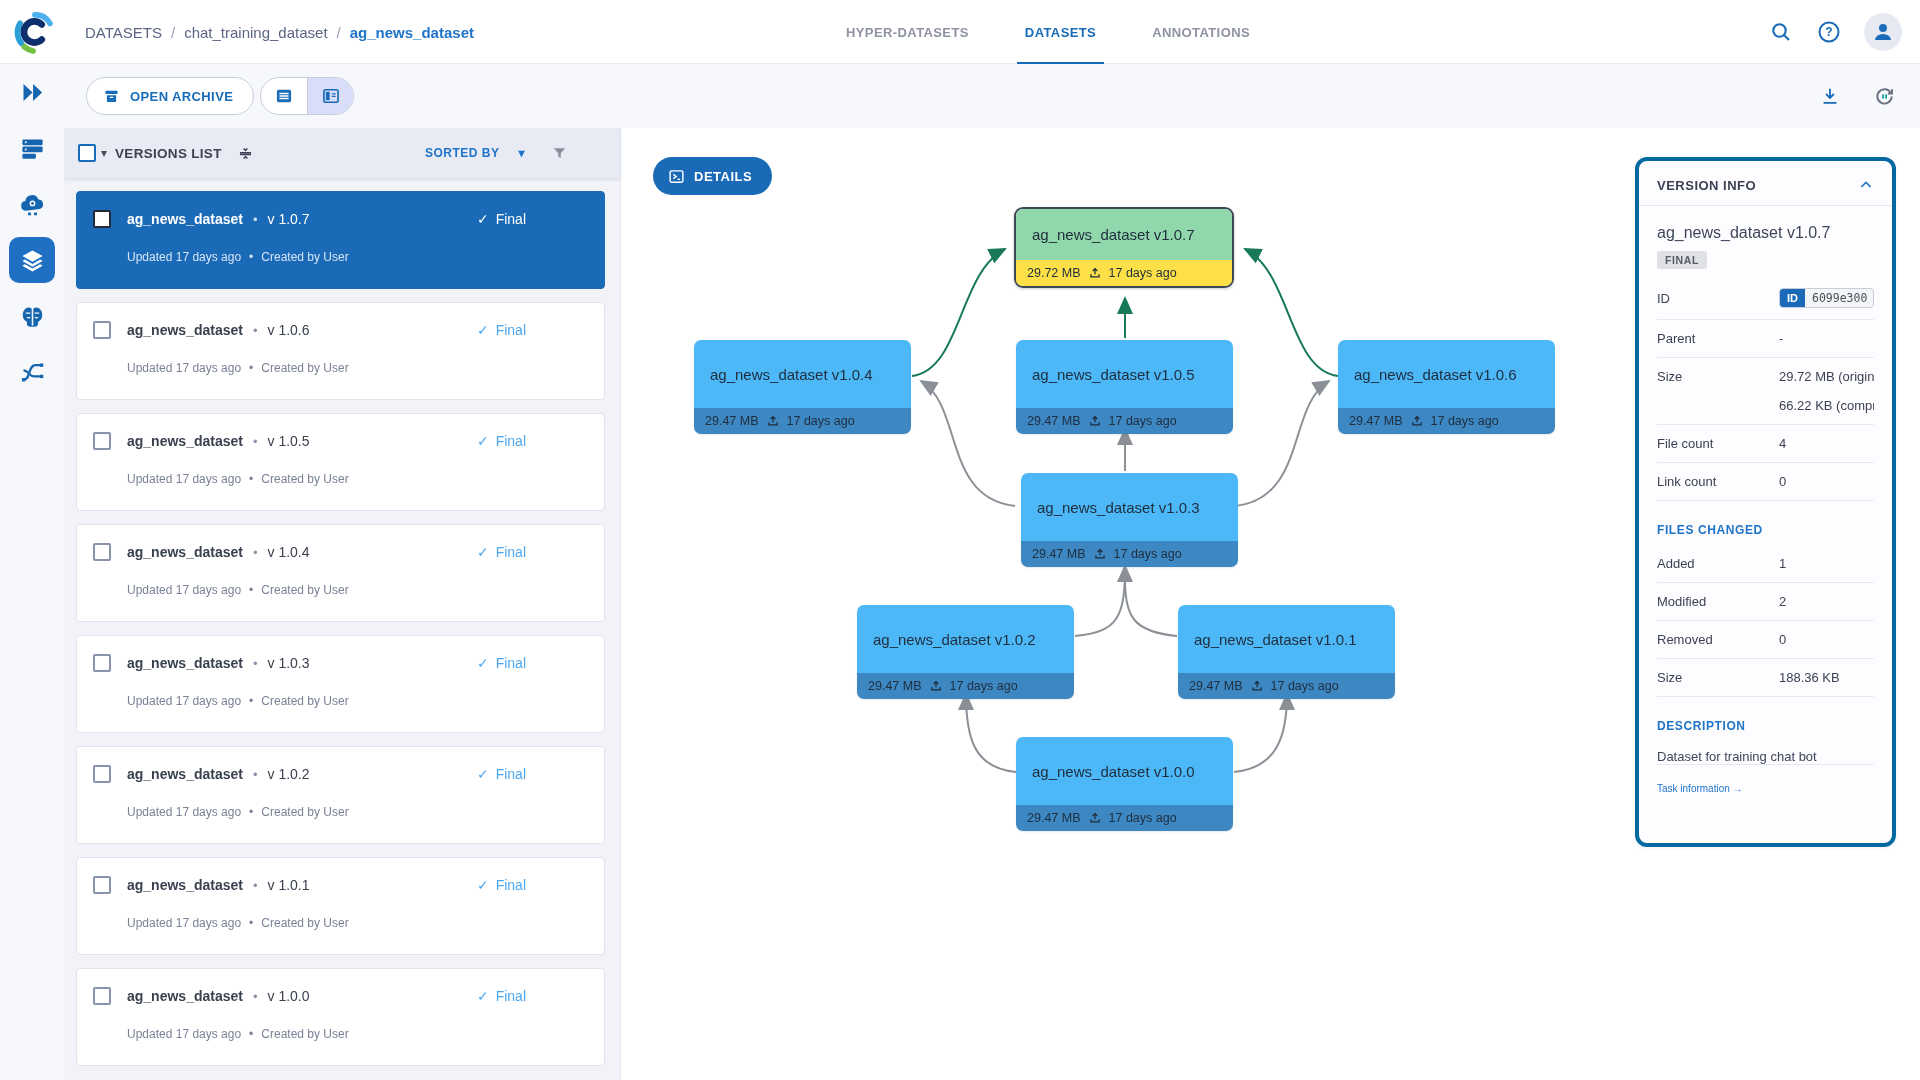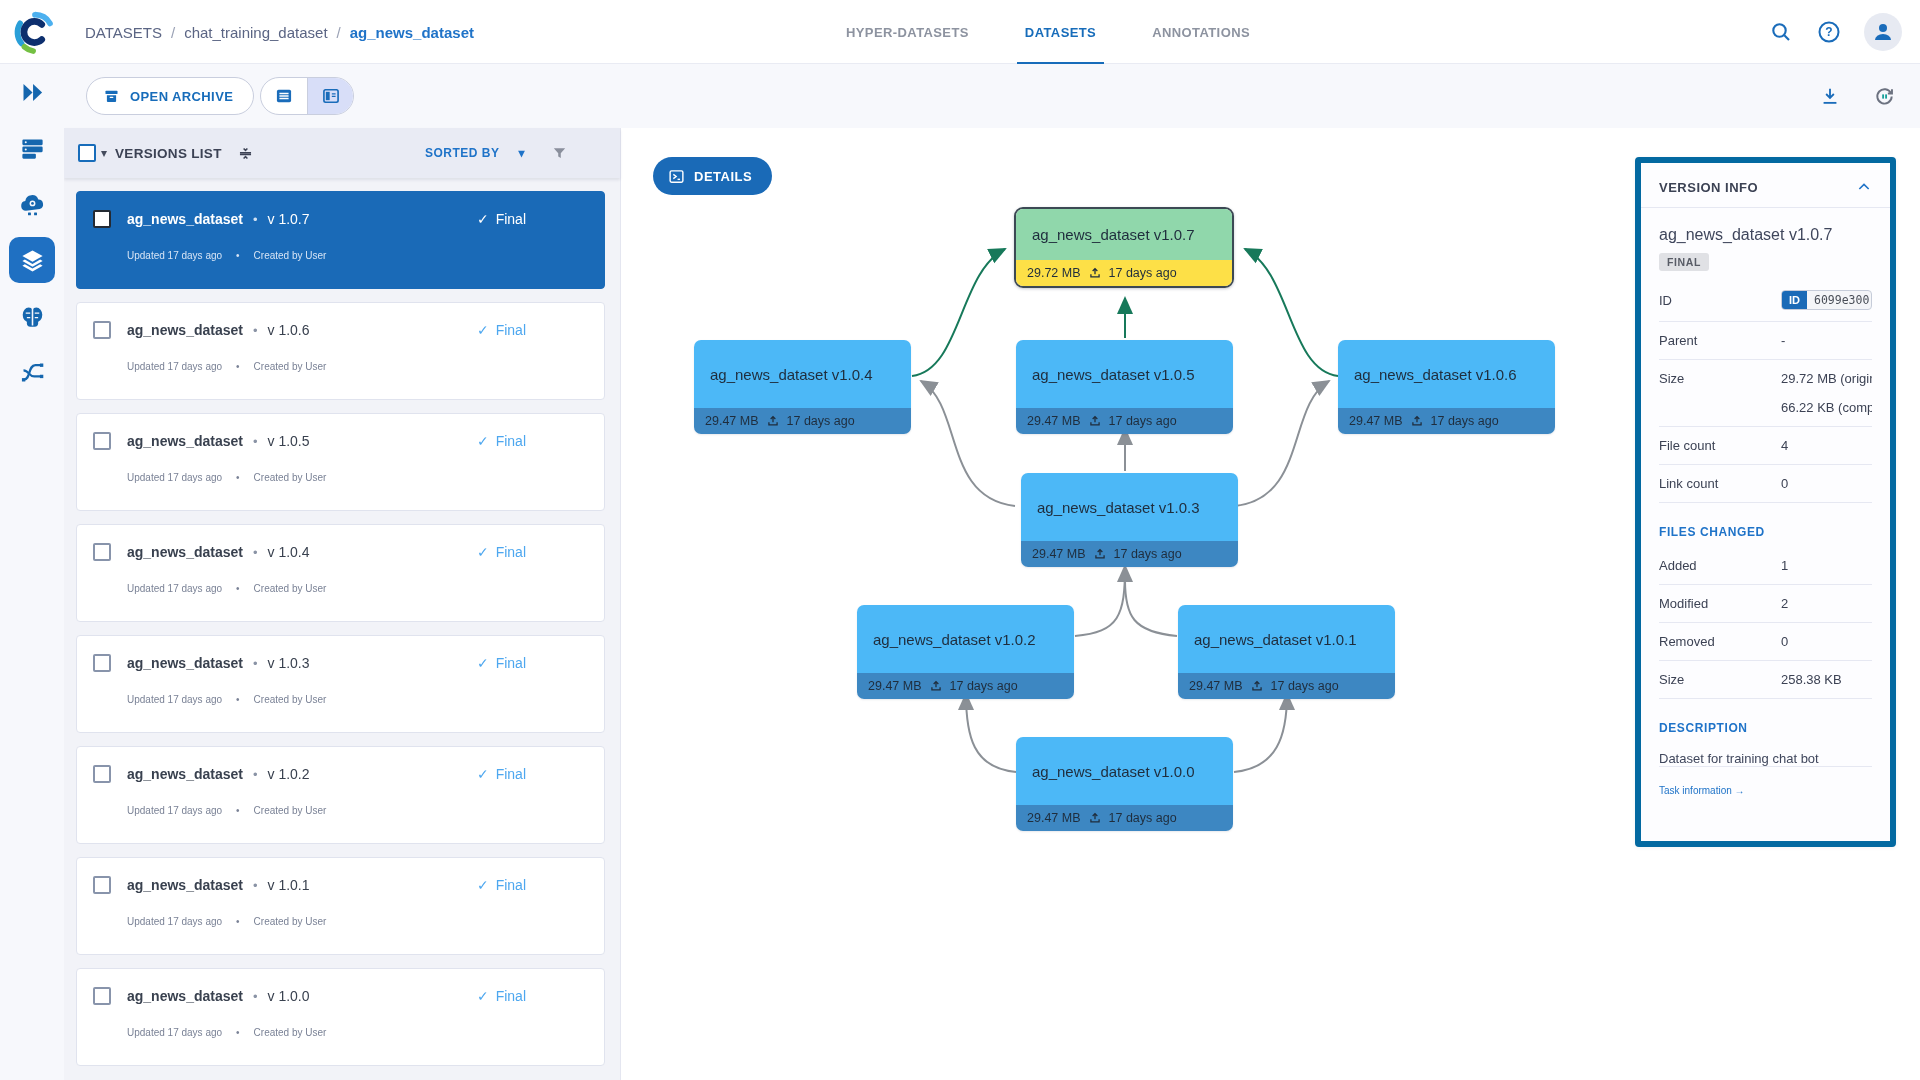--- a/index.html
+++ b/index.html
@@ -48,21 +48,21 @@
   .sorted-by { margin-left:auto; display:flex; align-items:center; gap:19px; color:#1f73c8; font-size:12px; font-weight:700; letter-spacing:0.5px; cursor:pointer; }
   .vh-filter { margin-left:26px; margin-right:36px; cursor:pointer; display:flex; }
   .vlist { position:absolute; top:50px; left:0; right:0; bottom:0; padding:13px 0 0 12px; display:flex; flex-direction:column; gap:13px; overflow:hidden; }
   .vcard { width:529px; min-height:98px; background:#fff; border:1px solid #e0e3ee; border-radius:4px; padding:18px 16px 14px 16px; cursor:pointer; }
   .vrow1 { display:flex; align-items:center; gap:10px; }
   .vcheck { width:18px; height:18px; border:2px solid #8894ab; border-radius:2px; background:#fff; flex:none; cursor:pointer; }
   .vname { font-size:14px; font-weight:700; color:#39414f; margin-left:6px; }
   .vdot { color:#8a93a5; font-size:13px; }
   .vver { font-size:14px; color:#39414f; }
   .vfinal { margin-left:auto; margin-right:62px; display:flex; align-items:center; gap:7px; color:#4da7ef; font-size:14px; }
-  .vrow2 { display:flex; align-items:center; gap:14px; margin-top:22px; margin-left:34px; font-size:10px; color:#7a8296; }
+  .vrow2 { display:flex; align-items:center; gap:8px; margin-top:22px; margin-left:34px; font-size:12px; color:#7a8296; }
   .vcard.sel { background:#1a6ab7; border-color:#1a6ab7; }
   .vcard.sel .vname, .vcard.sel .vver { color:#fff; }
   .vcard.sel .vdot { color:#cfe0f2; }
   .vcard.sel .vfinal { color:#fff; }
   .vcard.sel .vrow2 { color:#d6e4f5; }
   .vcard.sel .vcheck { border-color:#242a33; }
 
   
   .graph-pane { position:absolute; top:128px; left:621px; right:0; bottom:0; background:#fff; }
   .btn-details { position:absolute; left:653px; top:157px; height:38px; border-radius:19px; background:#1a6ab7; color:#fff; display:flex; align-items:center; gap:9px; padding:0 20px 0 15px; font-size:13px; font-weight:700; letter-spacing:0.5px; cursor:pointer; z-index:4; }
@@ -72,21 +72,21 @@
   .gtitle { height:68px; display:flex; align-items:center; padding:0 16px; font-size:15px; color:#1f2d3d; }
   .gfooter { height:26px; display:flex; align-items:center; gap:7px; padding:0 11px; font-size:12.5px; color:#1f2d3d; }
   .gnode.blue .gtitle { background:#4cb8f7; }
   .gnode.blue .gfooter { background:#3d87c2; }
   .gnode.green { border:2px solid #3c4954; box-shadow:inset 0 0 0 2px #ffffff, 0 1px 3px rgba(30,40,70,0.25); border-radius:9px; width:220px; }
   .gnode.green .gtitle { background:#90d7ab; height:51px; }
   .gnode.green .gfooter { background:#fde047; }
   .upicon { width:14px; height:14px; flex:none; }
 
   
-  .info-panel { position:absolute; left:1635px; top:157px; width:261px; height:690px; background:#fdfdff; border:6px solid #0369a1; border-radius:4px; box-shadow:0 1px 4px rgba(40,50,80,0.06); padding:16px 18px; overflow:hidden; }
+  .info-panel { position:absolute; left:1635px; top:157px; width:261px; height:690px; background:#fdfdff; border:4px solid #0369a1; border-radius:12px; box-shadow:0 1px 4px rgba(40,50,80,0.06); padding:16px 18px; overflow:hidden; }
   .ip-head { display:flex; align-items:center; justify-content:space-between; }
   .ip-title { font-size:13px; font-weight:700; color:#3c4254; letter-spacing:0.5px; }
   .ip-collapse { cursor:pointer; display:flex; }
   .ip-divider { height:1px; background:#e6e8f2; margin:12px -18px 0 -18px; }
   .ip-name { margin-top:18px; font-size:16px; color:#3f465c; }
   .ip-badge { display:inline-block; margin-top:9px; background:#e0e1e5; color:#585c66; font-size:10.5px; font-weight:700; letter-spacing:0.6px; padding:3px 8px; border-radius:3px; }
   .irow { display:flex; align-items:center; padding:11px 0; border-bottom:1px solid #e6e8f2; font-size:13px; color:#3c4254; }
   .irow.first { margin-top:8px; }
   .ilabel { width:122px; flex:none; }
   .ivalue { flex:1; min-width:0; white-space:nowrap; overflow:hidden; text-overflow:ellipsis; }
@@ -598,21 +598,21 @@
     <div class="irow">
       <span class="ilabel">Modified</span>
       <span class="ivalue">2</span>
     </div>
     <div class="irow">
       <span class="ilabel">Removed</span>
       <span class="ivalue">0</span>
     </div>
     <div class="irow">
       <span class="ilabel">Size</span>
-      <span class="ivalue">258.38 KB</span>
+      <span class="ivalue">188.36 KB</span>
     </div>
 
     <div class="ip-section">DESCRIPTION</div>
     <div class="ip-desc">Dataset for training chat bot</div>
 
     <div class="ip-task">Task information →</div>
   </div>
 
 </div>
 

